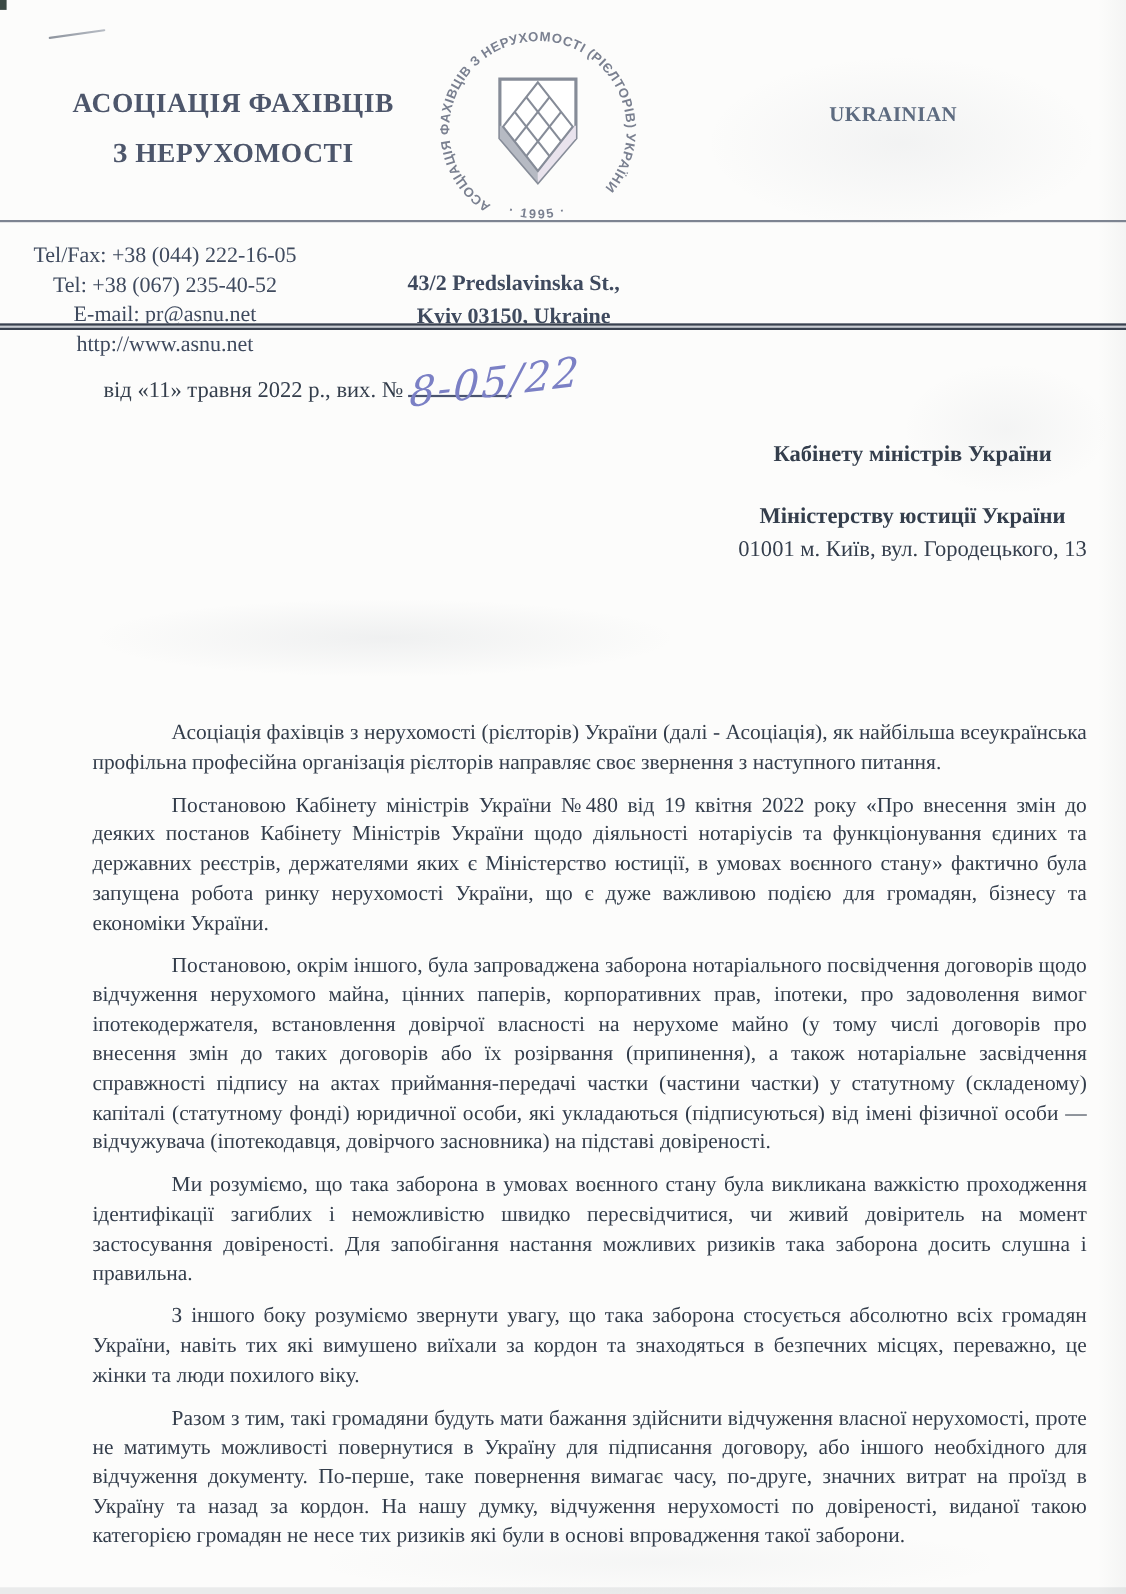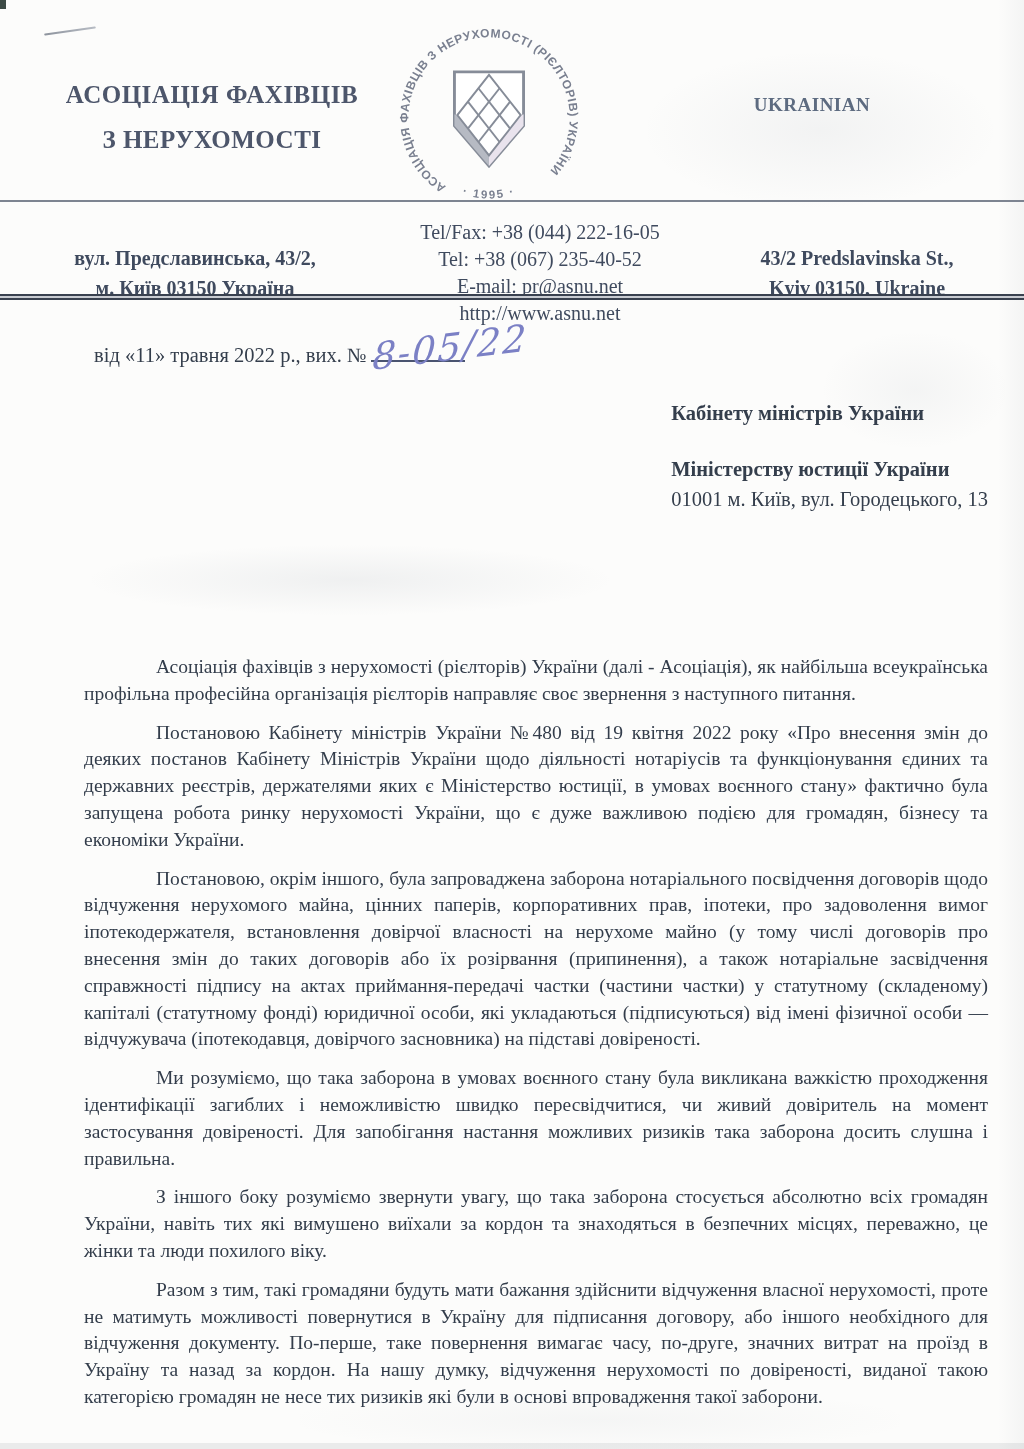--- a/index.html
+++ b/index.html
@@ -66,21 +66,21 @@
   }
   .handwriting{
     position:absolute;left:278px;top:-18px;
     font-family:"DejaVu Serif",serif;font-style:italic;
     font-size:37px;color:#7b80c5;
     transform:rotate(-7deg) skewX(-10deg);
     letter-spacing:2px;white-space:nowrap;
   }
 
   
-  .recipients{position:absolute;right:36px;top:398px;text-align:left;
+  .recipients{position:absolute;right:36px;top:398px;text-align:center;
     font-size:20.5px;line-height:30px;color:#343e4c;}
   .recipient-name{font-weight:bold;}
   .recipient-gap{height:26px;}
 
   
   .body-text{
     position:absolute;left:84px;top:642px;width:904px;
     font-size:19.5px;line-height:26.8px;text-align:justify;color:#333d4b;
   }
   .body-text p{margin:12px 0 9px 0;text-indent:72px;}
@@ -131,24 +131,20 @@
     </text>
   </svg>
 
   <div class="org-en">
     <div>UKRAINIAN</div>
   </div>
 
   <div class="rule-thin"></div>
 
   <div class="contacts">
-    <div class="contact-col contact-left">
-      <div>вул. Предславинська, 43/2,</div>
-      <div>м. Київ 03150 Україна</div>
-    </div>
     <div class="contact-col contact-mid">
       <div>Tel/Fax: +38 (044) 222-16-05</div>
       <div>Tel: +38 (067) 235-40-52</div>
       <div>E-mail: pr@asnu.net</div>
       <div>http://www.asnu.net</div>
     </div>
     <div class="contact-col contact-right">
       <div>43/2 Predslavinska St.,</div>
       <div>Kyiv 03150, Ukraine</div>
     </div>

